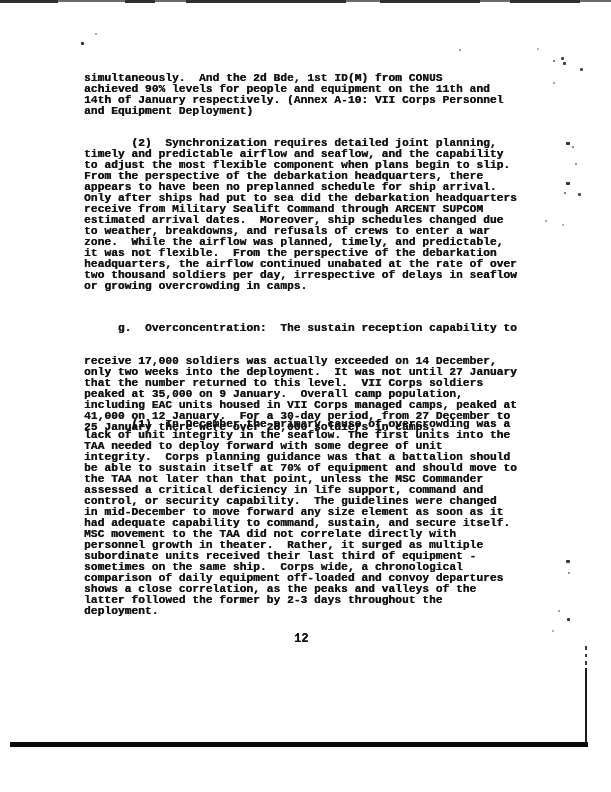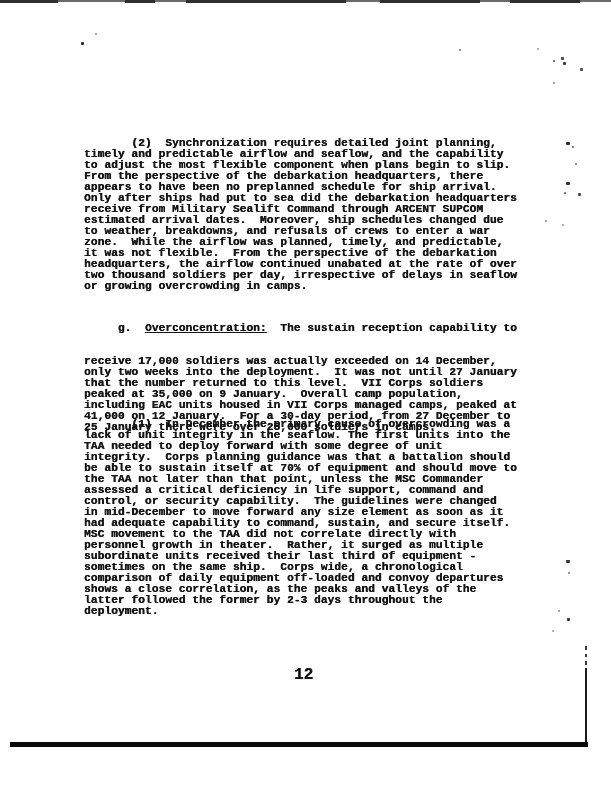--- a/index.html
+++ b/index.html
@@ -20,27 +20,27 @@
     white-space: pre;
     font-family: "Liberation Mono", monospace;
     font-weight: bold;
     font-size: 11.2px;
     line-height: 11px;
     color: #151515;
     text-shadow: 0.35px 0 0 #151515;
     letter-spacing: 0.05px;
   }
   .para span { white-space: pre; }
-  .u { text-decoration: underline; text-underline-offset: 1px; }
+  .u { text-underline-offset: 1px; }
   .page-number {
     position: absolute;
-    left: 294px; top: 666px;
+    left: 294px; top: 632px;
     font-family: "Liberation Mono", monospace;
     font-weight: bold;
-    font-size: 16px;
+    font-size: 12px;
     color: #151515;
     text-shadow: 0.35px 0 0 #151515;
   }
   
   .scan-edge-top {
     position: absolute; left: 0; top: 0;
     width: 611px; height: 2px;
     background: #6a6a6a;
   }
   .scan-edge-top-seg { position: absolute; top: 0; height: 3px; background: #2f2f2f; }
@@ -62,20 +62,24 @@
 
 <div class="page">
 
   <div class="scan-edge-top"></div>
   <div class="scan-edge-top-seg" style="left:0; width:58px;"></div>
   <div class="scan-edge-top-seg" style="left:125px; width:30px;"></div>
   <div class="scan-edge-top-seg" style="left:186px; width:160px;"></div>
   <div class="scan-edge-top-seg" style="left:380px; width:100px;"></div>
   <div class="scan-edge-top-seg" style="left:510px; width:70px;"></div>
 
+  <div class="para" style="top:73px;">simultaneously.  And the 2d Bde, 1st ID(M) from CONUS
+achieved 90% levels for people and equipment on the 11th and
+14th of January respectively. (Annex A-10: VII Corps Personnel
+and Equipment Deployment)</div>
 
   <div class="para" style="top:138px;">       (2)  Synchronization requires detailed joint planning,
 timely and predictable airflow and seaflow, and the capability
 to adjust the most flexible component when plans begin to slip.
 From the perspective of the debarkation headquarters, there
 appears to have been no preplanned schedule for ship arrival.
 Only after ships had put to sea did the debarkation headquarters
 receive from Military Sealift Command through ARCENT SUPCOM
 estimated arrival dates.  Moreover, ship schedules changed due
 to weather, breakdowns, and refusals of crews to enter a war

